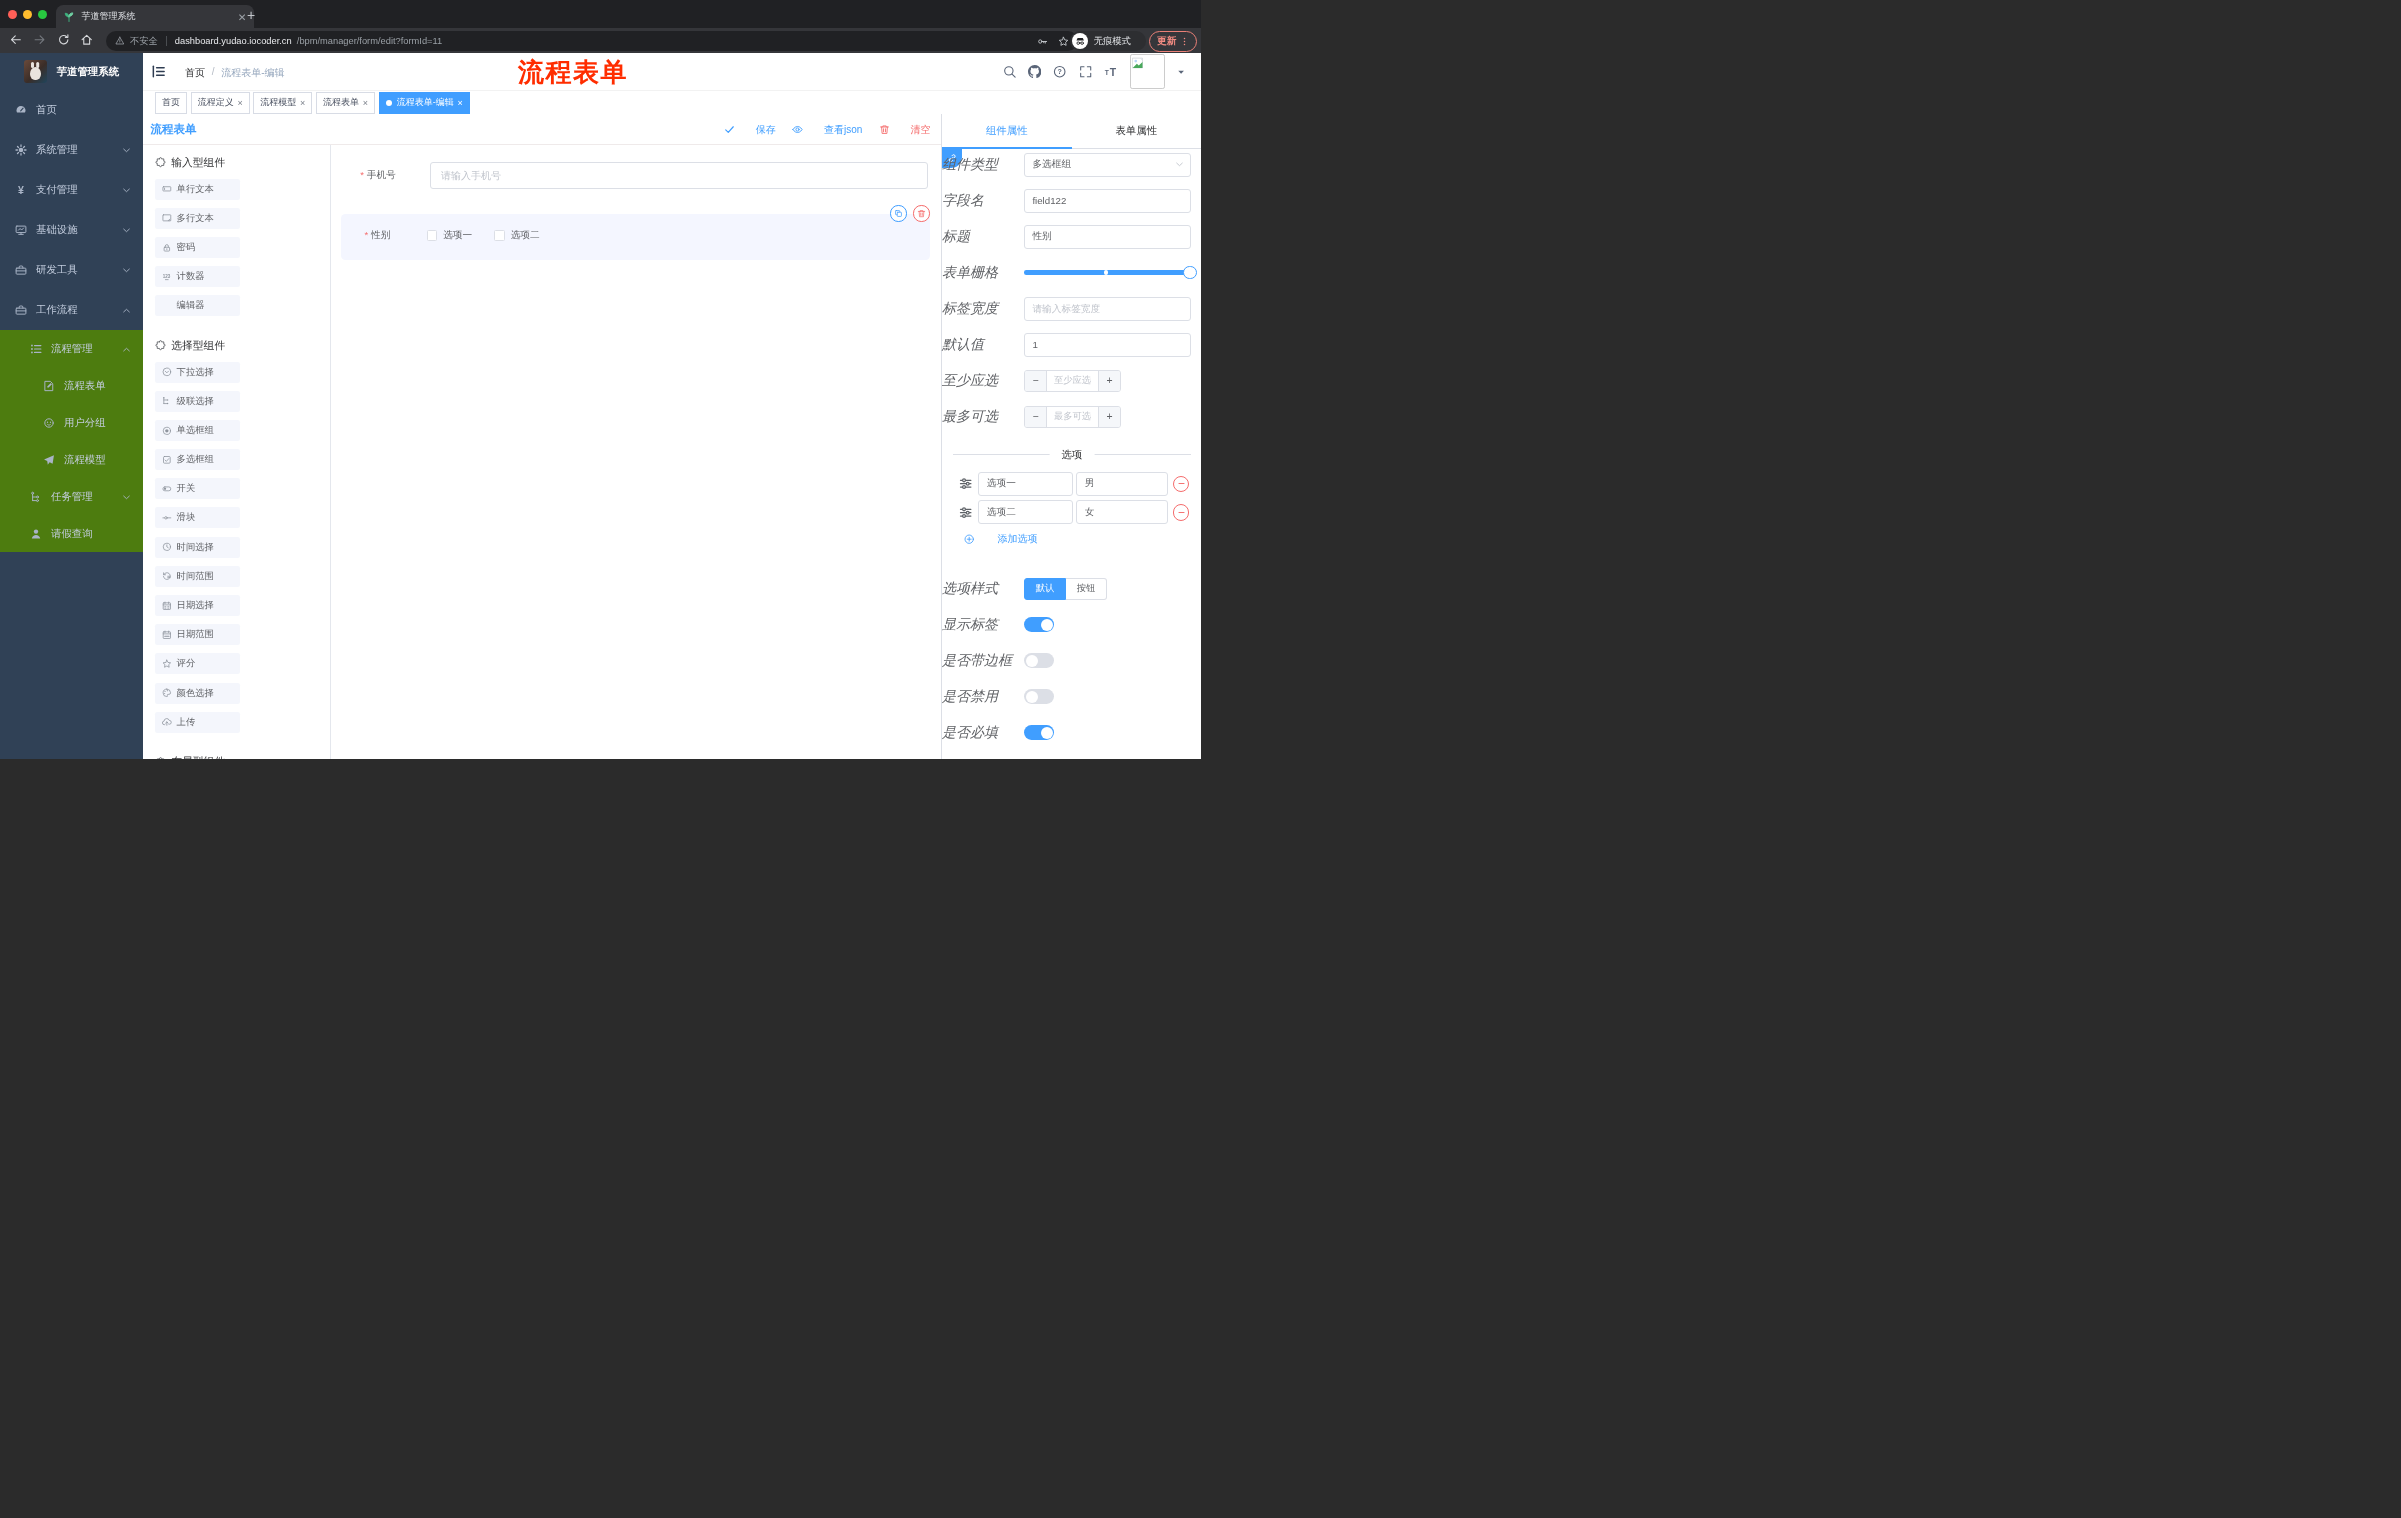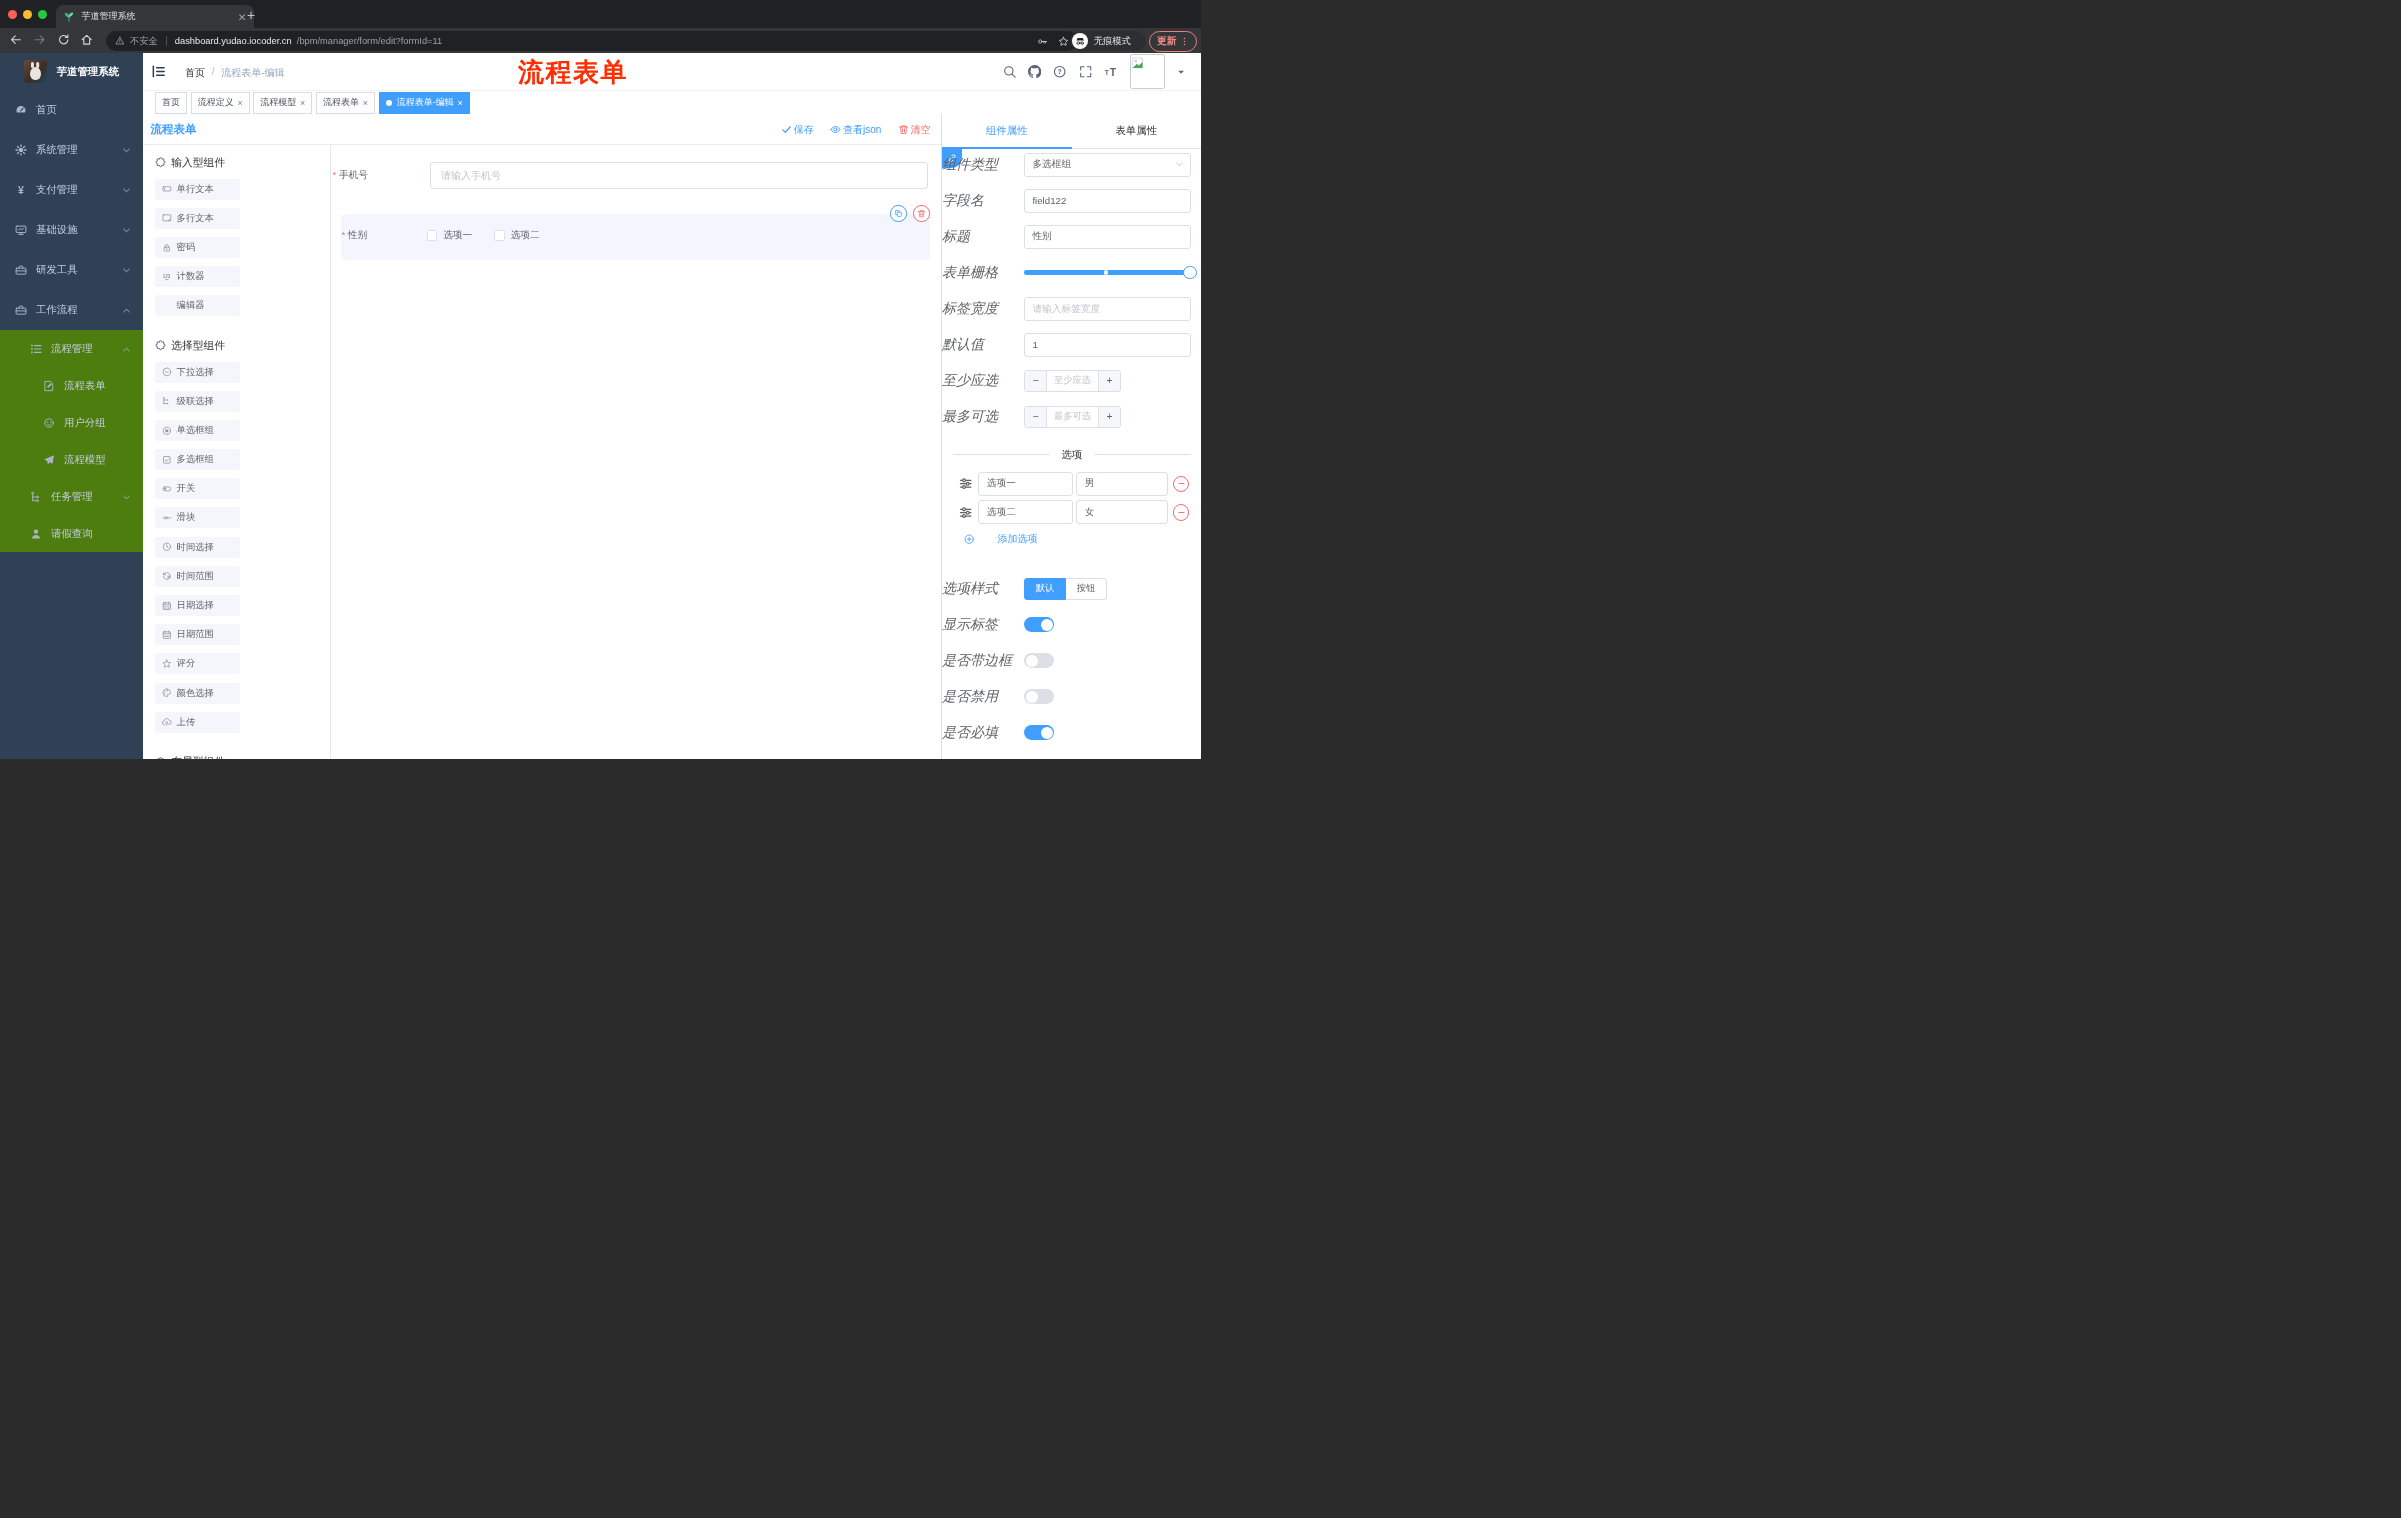--- a/index.html
+++ b/index.html
@@ -68,37 +68,37 @@
     padding:0 6px;gap:3.7px;cursor:pointer;}
   .tag .x{font-size:9px;color:#7d828c;}
   .tag.active{background:#409eff;border-color:#409eff;color:#fff;}
   .tag.active .x{color:#fff;}
   .tag.active:before{content:"";width:6px;height:6px;border-radius:50%;background:#fff;margin-right:1.5px;}
   
   .dheader{position:absolute;left:143px;top:115px;width:798px;height:30px;background:#fff;border-bottom:0.7px solid #efeaea;
     display:flex;align-items:center;padding:0 10.4px 0 7.4px;box-sizing:border-box;}
   .dtitle{color:#409eff;font-weight:bold;font-size:11.5px;}
   .dactions{margin-left:auto;display:flex;align-items:center;gap:16.3px;font-size:10px;}
-  .dbtn{display:flex;align-items:center;gap:2px;color:#409eff;cursor:pointer;}
+  .dbtn{display:flex;align-items:center;gap:21px;color:#409eff;cursor:pointer;}
   .dbtn .icn{width:11px;height:11px;}
   .dbtn.danger{color:#f56c6c;}
   
   .palette{position:absolute;left:143px;top:145px;width:188px;bottom:0;background:#fff;border-right:0.7px solid #e4e7ed;
     box-sizing:border-box;padding:10.4px 3.7px 0 12px;overflow:hidden;text-align:right;}
   .psec-title{display:flex;align-items:center;gap:5.2px;height:15px;margin-bottom:8.2px;font-size:10.8px;color:#303133;}
   .psec-title .icn{width:11px;height:11px;color:#606266;}
   .pgrid{display:flex;flex-wrap:wrap;gap:8.2px 3px;margin-bottom:22px;}
   .pitem{width:85px;height:21px;box-sizing:border-box;background:#f4f6fc;border-radius:2.2px;display:flex;align-items:center;
     padding-left:7.4px;gap:4.5px;color:#606266;font-size:9.3px;cursor:move;}
   .pitem .icn{width:9.7px;height:9.7px;color:#8f959e;}
   .req:before{content:"* ";color:#f56c6c;}
   
   .canvas{position:absolute;left:331px;top:145px;width:609px;bottom:0;background:#fff;box-sizing:border-box;}
   .cfield{display:flex;align-items:center;margin:17px 12px 0 1.5px;}
-  .clabel{width:97px;flex:none;text-align:left;font-size:9.7px;color:#606266;padding-right:6px;box-sizing:border-box;}
+  .clabel{width:97px;flex:none;text-align:center;font-size:9.7px;color:#606266;padding-right:6px;box-sizing:border-box;}
   .cinput{flex:1;height:27px;box-sizing:border-box;border:0.7px solid #dcdfe6;border-radius:3px;padding:0 10.4px;font-size:10px;
     color:#606266;font-family:inherit;}
   .cinput::placeholder{color:#c0c4cc;}
   .selblock{position:relative;margin:24.5px 10.4px 0 10.4px;height:46px;background:#f4f6ff;border-radius:4.5px;}
   .selrow{display:flex;align-items:center;padding-top:15.6px;}
   .selrow .clabel{width:78px;}
   .cbgroup{display:flex;align-items:center;gap:22px;margin-left:7.4px;}
   .cbitem{display:flex;align-items:center;gap:6px;color:#606266;font-size:9.7px;}
   .cbbox{width:10.4px;height:10.4px;box-sizing:border-box;border:0.7px solid #dcdfe6;border-radius:1.5px;background:#fff;}
   .blockbtn{position:absolute;top:-8.2px;width:16.3px;height:16.3px;border-radius:50%;background:#fff;box-sizing:border-box;

